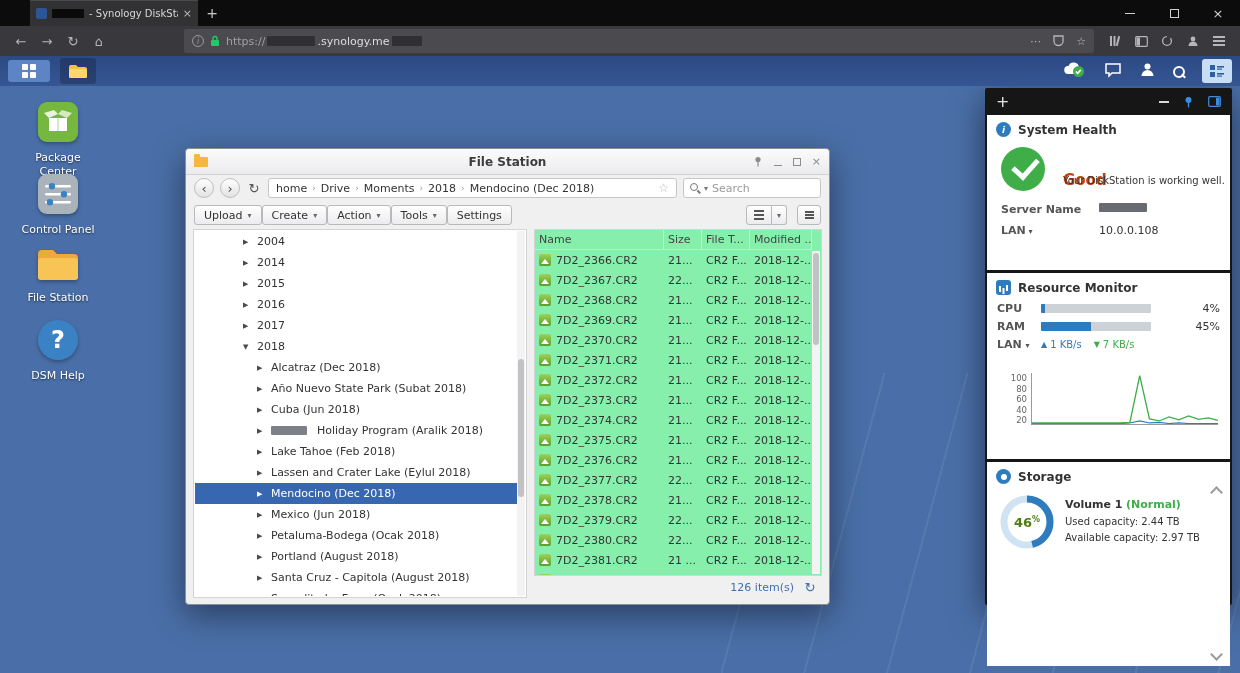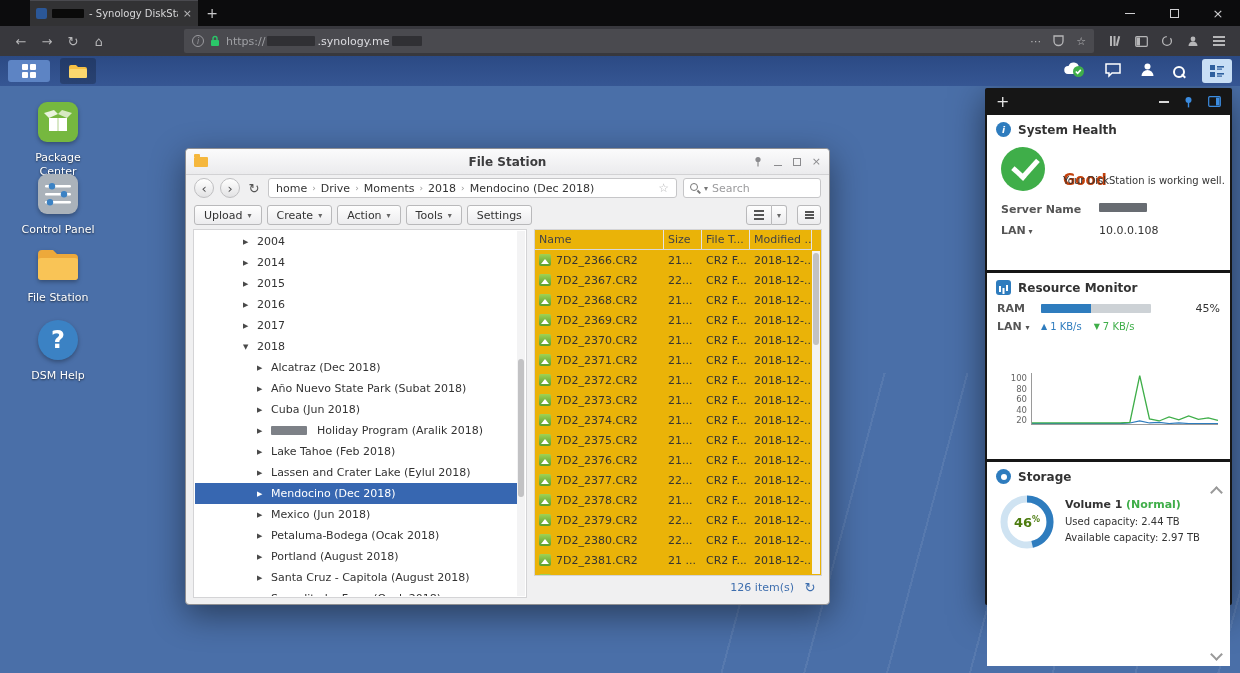--- a/index.html
+++ b/index.html
@@ -97,21 +97,21 @@
   .tree-row { height:21px; display:flex; align-items:center; font-size:11px; color:#333; padding-left:48px; gap:6px; white-space:nowrap; }
   .tree-row.child { padding-left:62px; }
   .tree-row.selected { background:#3767b1; color:#fff; }
   .tree-row .tw { font-size:7px; color:#4a4a4a; width:8px; flex:none; }
   .tree-row.selected .tw { color:#fff; }
   .vscroll { position:absolute; right:1px; top:1px; bottom:1px; width:8px; background:#f3f3f4; }
   .vthumb { position:absolute; left:1px; width:6px; background:#c2c2c4; border-radius:3px; }
   .tree-thumb { top:35%; height:38%; }
 
   .right-col { flex:1; display:flex; flex-direction:column; min-width:0; }
-  .list-pane { flex:1; background:#eab308; border:1px solid #d4d4d6; position:relative; overflow:hidden; display:flex; flex-direction:column; }
+  .list-pane { flex:1; background:#86efac; border:1px solid #d4d4d6; position:relative; overflow:hidden; display:flex; flex-direction:column; }
   .list-header { display:flex; height:20px; border-bottom:1px solid #d9d9db; font-size:11px; color:#444; flex:none; margin-right:9px; }
   .list-header .col { border-right:1px solid #e3e3e5; }
   .col { padding:0 4px; height:100%; display:flex; align-items:center; overflow:hidden; white-space:nowrap; }
   .c-name { flex:1; min-width:0; } .c-size { width:38px; flex:none; } .c-type { width:48px; flex:none; } .c-mod { width:62px; flex:none; }
   .list-body { flex:1; overflow:hidden; margin-right:9px; }
   .file-row { display:flex; height:20px; font-size:11px; color:#333; }
   .img-ic { width:12px; height:12px; border-radius:2px; background:linear-gradient(#9fd254,#5a9e2f); margin-right:5px; position:relative; flex:none; }
   .img-ic::after { content:""; position:absolute; left:2px; bottom:2px; border-left:4px solid transparent; border-right:4px solid transparent; border-bottom:5px solid #fff; }
   .fname { overflow:hidden; white-space:nowrap; }
   .list-thumb { top:2px; height:92px; }
@@ -376,21 +376,21 @@
           <span class="bc-star">☆</span>
         </div>
         <div class="search-box">
           <span class="mag-s"></span>
           <span class="search-caret">▾</span>
           <span class="search-placeholder">Search</span>
         </div>
       </div>
 
       <div class="fs-toolbar">
-        <span style="display:flex;gap:5px;">
+        <span style="display:flex;">
             <div class="tbtn">
               <span>Upload</span>
               <span class="caret">▾</span>
             </div>
             <div class="tbtn">
               <span>Create</span>
               <span class="caret">▾</span>
             </div>
             <div class="tbtn">
               <span>Action</span>
@@ -706,20 +706,27 @@
               <span class="sh-label">LAN<span class="mini-caret"> ▾</span></span>
               <span class="sh-value">10.0.0.108</span>
             </div>
           </div>
       </div>
 
       <div class="widget w-rm">
         <div class="w-head">
           <span class="w-ico-sq"></span>
           <span>Resource Monitor</span>
+        </div>
+        <div class="rm-row">
+          <span class="rm-label">CPU</span>
+          <span class="rm-bar">
+              <span class="rm-fill" style="display: block; width: 4%;"></span>
+            </span>
+          <span class="rm-pct">4%</span>
         </div>
         <div class="rm-row">
           <span class="rm-label">RAM</span>
           <span class="rm-bar">
               <span class="rm-fill" style="display: block; width: 45%;"></span>
             </span>
           <span class="rm-pct">45%</span>
         </div>
         <div class="rm-row">
           <span class="rm-label"><span>LAN</span> <span class="mini-caret">▾</span></span>

